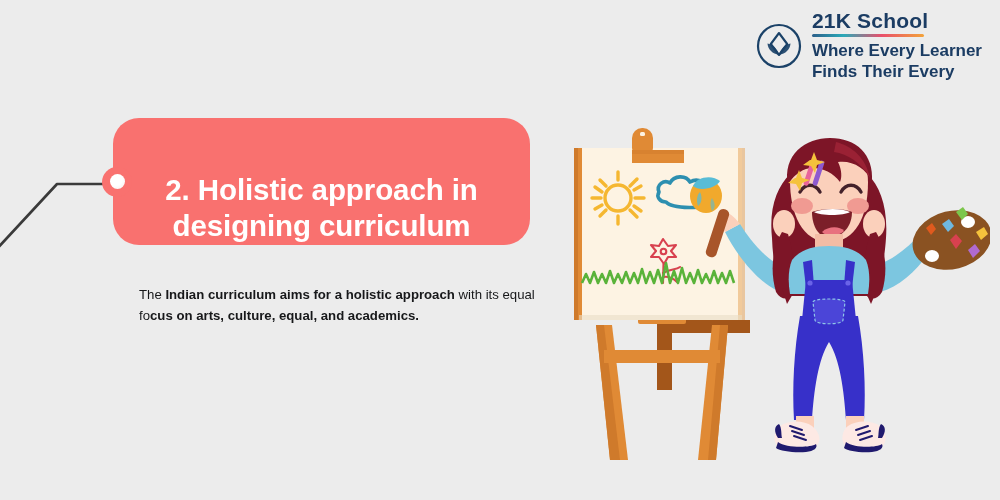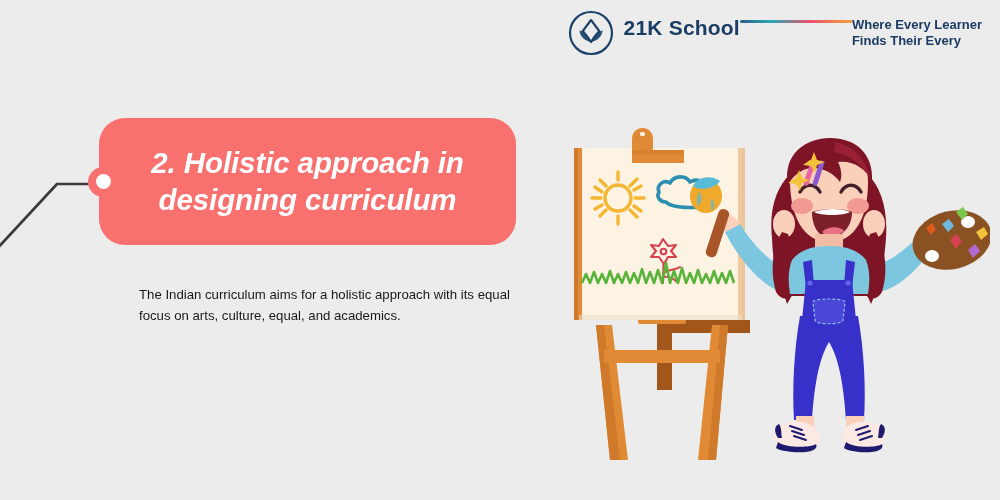--- a/index.html
+++ b/index.html
@@ -9,54 +9,54 @@
     background:#ececec;
     font-family:"Liberation Sans",sans-serif;
     overflow:hidden;
     position:relative;
   }
   .stage{position:absolute;left:0;top:0;width:1000px;height:500px;}
 
   
   .brand{position:absolute;right:18px;top:10px;display:flex;align-items:center;gap:10px;}
   .brand-mark{width:46px;height:46px;flex:0 0 46px;}
-  .brand-text{display:flex;flex-direction:row;line-height:1;}
+  .brand-text{display:flex;flex-direction:column;line-height:1;}
   .brand-name{font-size:21px;font-weight:bold;color:#1b3c63;letter-spacing:.2px;}
   .brand-rule{height:3px;width:112px;margin:3px 0 3px 0;border-radius:2px;
     background:linear-gradient(90deg,#2c5f8a 0%,#2aa9b8 28%,#e94f6b 62%,#f3a33a 100%);}
-  .brand-tag{font-size:13px;font-weight:bold;color:#1b3c63;line-height:1.25;}
+  .brand-tag{font-size:17px;font-weight:bold;color:#1b3c63;line-height:1.25;}
 
   
   .connector{position:absolute;left:0;top:120px;width:160px;height:160px;}
 
   
   .card{
-    position:absolute;left:99px;top:118px;width:417px;height:127px;
+    position:absolute;left:113px;top:118px;width:417px;height:127px;
     background:#f9716f;border-radius:26px;
-    display:flex;align-items:center;justify-content:center;font-style:italic;
+    display:flex;align-items:flex-end;justify-content:center;
   }
   .card-notch{
     position:absolute;left:-11px;top:50%;transform:translateY(-50%);
     width:30px;height:30px;border-radius:50%;background:#f9716f;
     display:flex;align-items:center;justify-content:center;
   }
   .card-notch i{display:block;width:15px;height:15px;border-radius:50%;
     background:radial-gradient(circle at 38% 34%,#ffffff 48%,#f5eceb 100%);}
   .card-title{
     color:#ffffff;font-size:29.5px;font-weight:bold;line-height:1.24;
     text-align:center;margin:0;padding:0 22px;letter-spacing:-.1px;
     white-space:pre-line;
   }
 
   
   .body-copy{
     position:absolute;left:139px;top:272px;width:400px;
     font-size:13.2px;line-height:1.58;color:#17181a;
   }
-  .body-copy b{font-weight:normal;}
+  .body-copy b{font-weight:bold;}
 
   
   .illo{position:absolute;left:560px;top:120px;width:430px;height:360px;}
 </style>
 </head>
 <body>
 
 <div class="stage">
 
   <div class="brand">

